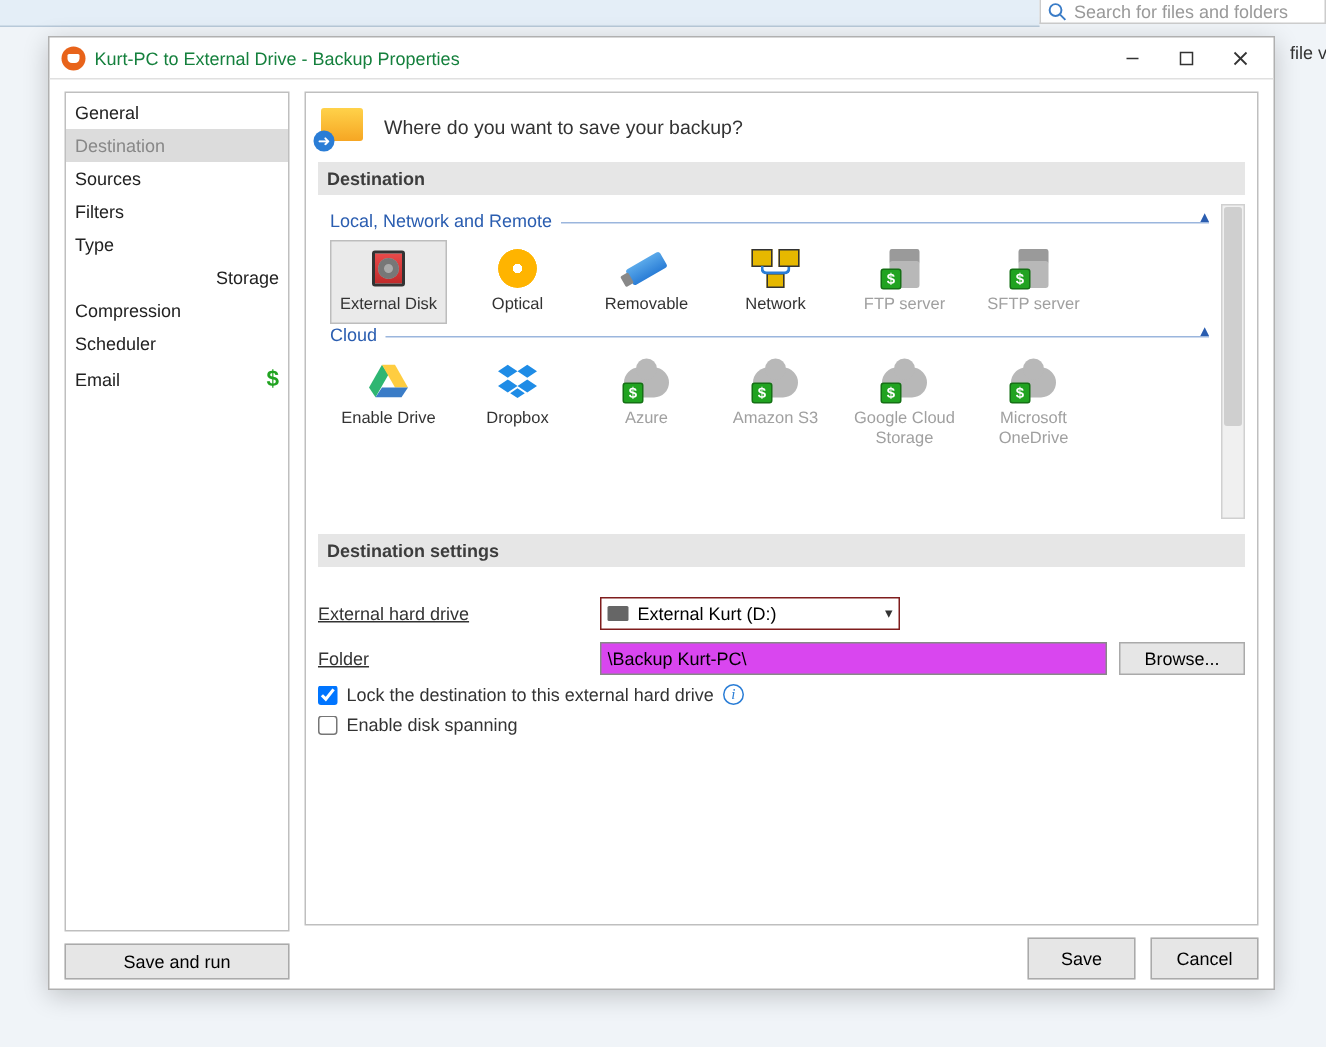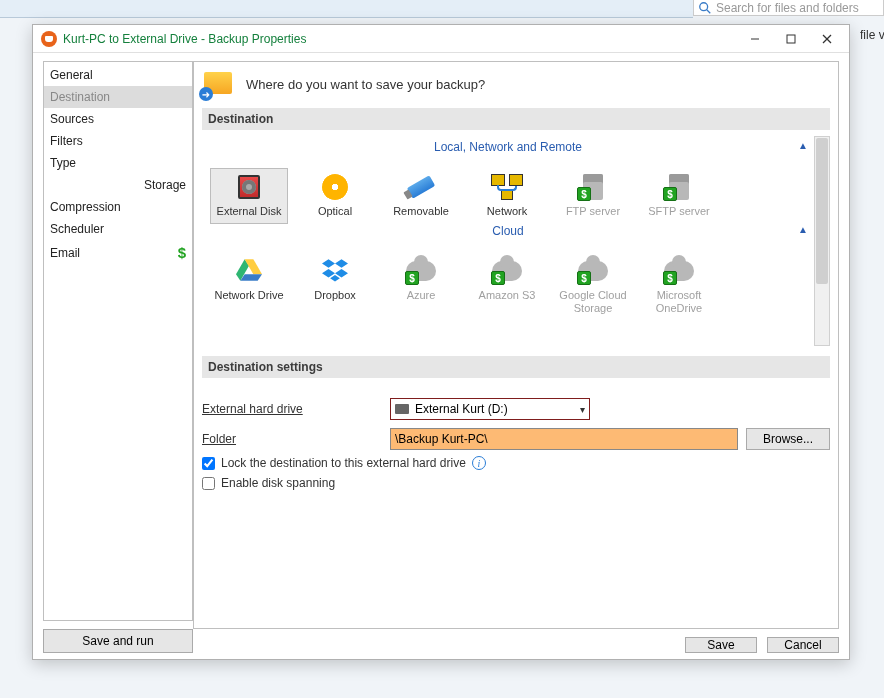--- a/index.html
+++ b/index.html
@@ -11,42 +11,42 @@
     .top-right-txt { position: absolute; top: 28px; left: 860px; font-size: 12px; color: #333; white-space: nowrap; }
 
     .dialog { position: absolute; top: 24px; left: 32px; width: 818px; height: 636px; background: #fff; border: 1px solid #b0b0b0; box-shadow: 0 4px 16px rgba(0,0,0,0.2); display: flex; flex-direction: column; }
     .titlebar { height: 28px; display: flex; align-items: center; padding: 0 4px 0 8px; border-bottom: 1px solid #e0e0e0; }
     .titlebar .app-icon { width: 16px; height: 16px; background: #e8631a; border-radius: 50%; position: relative; margin-right: 6px; }
     .titlebar .app-icon::after { content: ""; position: absolute; width: 8px; height: 6px; left: 4px; top: 5px; background: #fff; border-radius: 1px 1px 3px 3px; }
     .titlebar .title { color: #15803d; font-size: 12px; flex: 1; }
     .window-controls { display: flex; }
     .window-btn { width: 36px; height: 24px; display: flex; align-items: center; justify-content: center; color: #555; }
 
-    .body-area { flex: 1; display: flex; padding: 8px 10px 6px 10px; gap: 0; min-height: 0; }
+    .body-area { flex: 1; display: flex; padding: 8px 10px 6px 10px; gap: 10px; min-height: 0; }
     .sidebar { width: 150px; display: flex; flex-direction: column; }
     .sidebar-list { border: 1px solid #bfbfbf; background: #fff; flex: 1; padding: 2px 0; }
     .sidebar-item { padding: 4px 6px; font-size: 13px; color: #222; cursor: pointer; display: flex; align-items: center; justify-content: space-between; }
     .sidebar-item.selected { background: #dcdcdc; color: #888; }
     .sidebar-item.child { padding-left: 20px; justify-content: flex-end; }
     .sidebar-footer-btn { margin-top: 8px; height: 24px; border: 1px solid #aaa; background: #e6e6e6; cursor: pointer; }
     .dollar-icon { color: #21a321; font-weight: bold; font-size: 15px; font-family: Arial; }
 
     .main { flex: 1; display: flex; flex-direction: column; min-width: 0; }
     .main-content { border: 1px solid #bfbfbf; background: #fff; flex: 1; padding: 8px; display: flex; flex-direction: column; min-height: 0; }
     .main-footer { margin-top: 8px; display: flex; justify-content: flex-end; gap: 10px; }
-    .main-footer button { width: 72px; height: 16px; border: 1px solid #aaa; background: #e6e6e6; cursor: pointer; }
+    .main-footer button { width: 72px; height: 28px; border: 1px solid #aaa; background: #e6e6e6; cursor: pointer; }
 
     .header-row { display: flex; align-items: center; gap: 12px; margin-bottom: 10px; }
     .header-icon { width: 32px; height: 28px; position: relative; }
     .header-icon .folder { position: absolute; width: 28px; height: 22px; background: linear-gradient(#ffd24a,#f6a623); border-radius: 2px; top: 2px; left: 2px; }
     .header-icon .arrow-circle { position: absolute; width: 14px; height: 14px; background: #2a7dd6; border-radius: 50%; bottom: -3px; left: -3px; display: flex; align-items: center; justify-content: center; color: #fff; font-size: 10px; }
     .header-text { font-size: 13px; color: #333; }
 
     .section-header { background: #e6e6e6; padding: 4px 6px; font-weight: 600; font-size: 12px; color: #3c3c3c; margin-bottom: 6px; }
-    .group-title-row { display: flex; align-items: center; color: #2a5db0; font-size: 12px; gap: 6px; position: relative; flex-direction: column; }
+    .group-title-row { display: flex; align-items: center; color: #2a5db0; font-size: 12px; gap: 6px; position: relative; }
     .group-title-row .line { flex: 1; height: 1px; background: #9bb6dd; margin-top: 2px; }
     .group-title-row .collapse-caret { position: absolute; right: -2px; top: 0; color: #2a5db0; font-size: 10px; cursor: pointer; }
 
     .destinations-box { position: relative; display: flex; border: none; margin-bottom: 10px; height: 210px; }
     .dest-scroll { overflow: hidden; flex: 1; padding: 4px 8px 0 8px; }
     .scrollbar-v { width: 16px; background: #f0f0f0; border: 1px solid #d0d0d0; position: relative; }
     .scrollbar-v .thumb { position: absolute; left: 1px; right: 1px; top: 1px; height: 70%; background: #cfcfcf; border-radius: 2px; }
 
     .tile-row { display: flex; gap: 8px; margin-top: 6px; flex-wrap: wrap; }
     .tile { width: 78px; display: flex; flex-direction: column; align-items: center; padding: 4px 2px; cursor: pointer; position: relative; border: 1px solid transparent; }
@@ -74,21 +74,21 @@
     .ic-gdrive svg, .ic-dropbox svg { width: 30px; height: 26px; }
     .ic-cloud { width: 30px; height: 20px; background: #b8b8b8; border-radius: 10px; position: relative; }
     .ic-cloud::before { content:""; position:absolute; width:14px; height:14px; background:#b8b8b8; border-radius:50%; top:-6px; left:8px; }
 
     .settings-area { margin-top: 6px; }
     .setting-row { display: flex; align-items: center; margin-top: 8px; gap: 8px; }
     .setting-row .lbl-col { width: 180px; font-size: 12px; color: #333; text-decoration: underline; }
     .drive-select { width: 200px; height: 22px; border: 1px solid #7f1d1d; background: #fff; display: flex; align-items: center; padding: 0 4px; position: relative; }
     .drive-select .sd-icon { width: 14px; height: 10px; background: #666; border-radius: 1px; margin-right: 6px; }
     .drive-select .caret { position: absolute; right: 4px; font-size: 10px; color: #333; }
-    .folder-input { flex: 1; height: 22px; border: 1px solid #888; padding: 2px 4px; background: #fdba74; font-size: 12px; }
+    .folder-input { flex: 1; height: 22px; border: 1px solid #888; padding: 2px 4px; background: #d946ef; font-size: 12px; }
     .browse-btn { width: 84px; height: 22px; border: 1px solid #aaa; background: #e6e6e6; cursor: pointer; }
     .check-row { display: flex; align-items: center; gap: 6px; margin-top: 6px; font-size: 12px; color: #333; }
     .check-row input { width: 13px; height: 13px; }
     .info-icon { width: 14px; height: 14px; border-radius: 50%; border: 1px solid #2a7dd6; color: #2a7dd6; display: inline-flex; align-items: center; justify-content: center; font-size: 10px; font-style: italic; font-family: Georgia; }
   </style>
 </head>
 <body>
 
 <div class="bg-bar"></div>
 <div class="search-bar">
@@ -228,21 +228,21 @@
               </div>
               <div class="tile-row">
                 <div class="tile">
                   <div class="ic">
                     <div class="ic-gdrive"><svg viewBox="0 0 48 48">
                         <path fill="#2eb672" d="M16 4 L0 32 L8 44 L24 16 Z"></path>
                         <path fill="#ffcd40" d="M16 4 L32 4 L48 32 L32 32 Z"></path>
                         <path fill="#3a7cc7" d="M8 44 L40 44 L48 32 L16 32 Z"></path>
                       </svg></div>
                   </div>
-                  <div class="lbl">Network Drive</div>
+                  <div class="lbl">Enable Drive</div>
                 </div>
                 <div class="tile">
                   <div class="ic">
                     <div class="ic-dropbox"><svg viewBox="0 0 48 48">
                         <path fill="#1f8ce6" d="M12 4 L24 12 L12 20 L0 12 Z M36 4 L48 12 L36 20 L24 12 Z M12 22 L24 30 L12 38 L0 30 Z M36 22 L48 30 L36 38 L24 30 Z M24 33 L33 39 L24 45 L15 39 Z"></path>
                       </svg></div>
                   </div>
                   <div class="lbl">Dropbox</div>
                 </div>
                 <div class="tile disabled">

